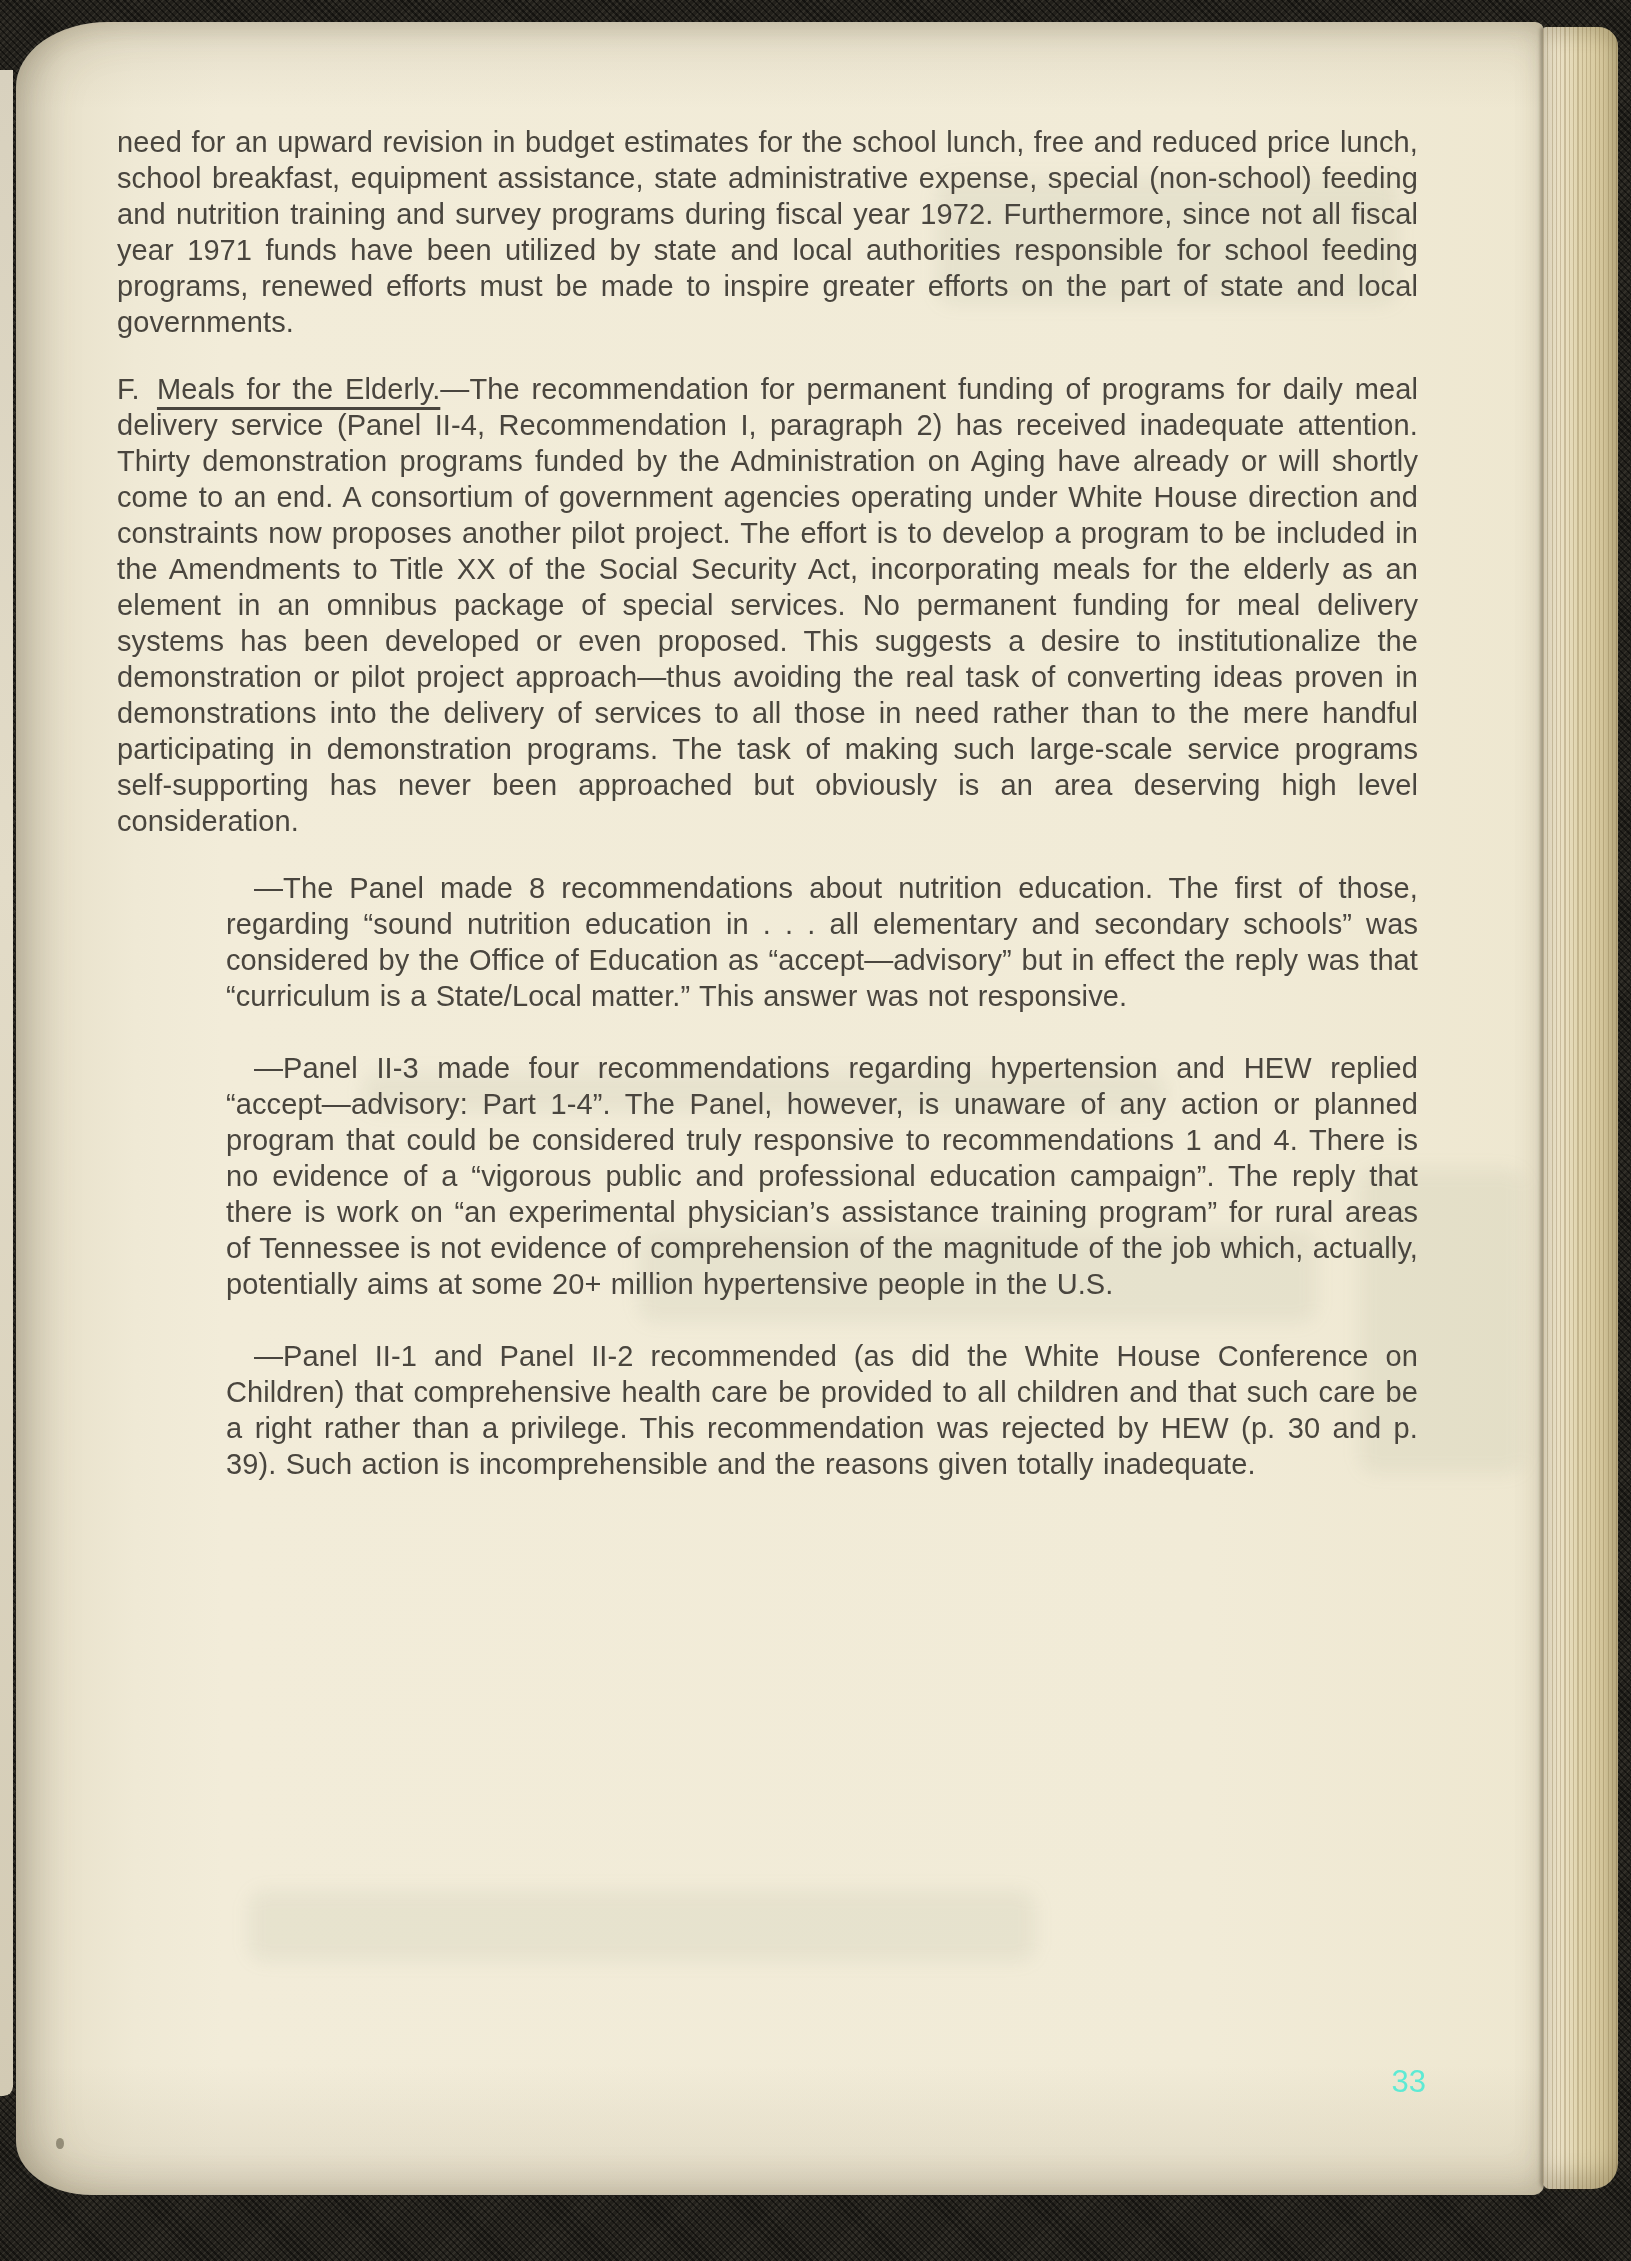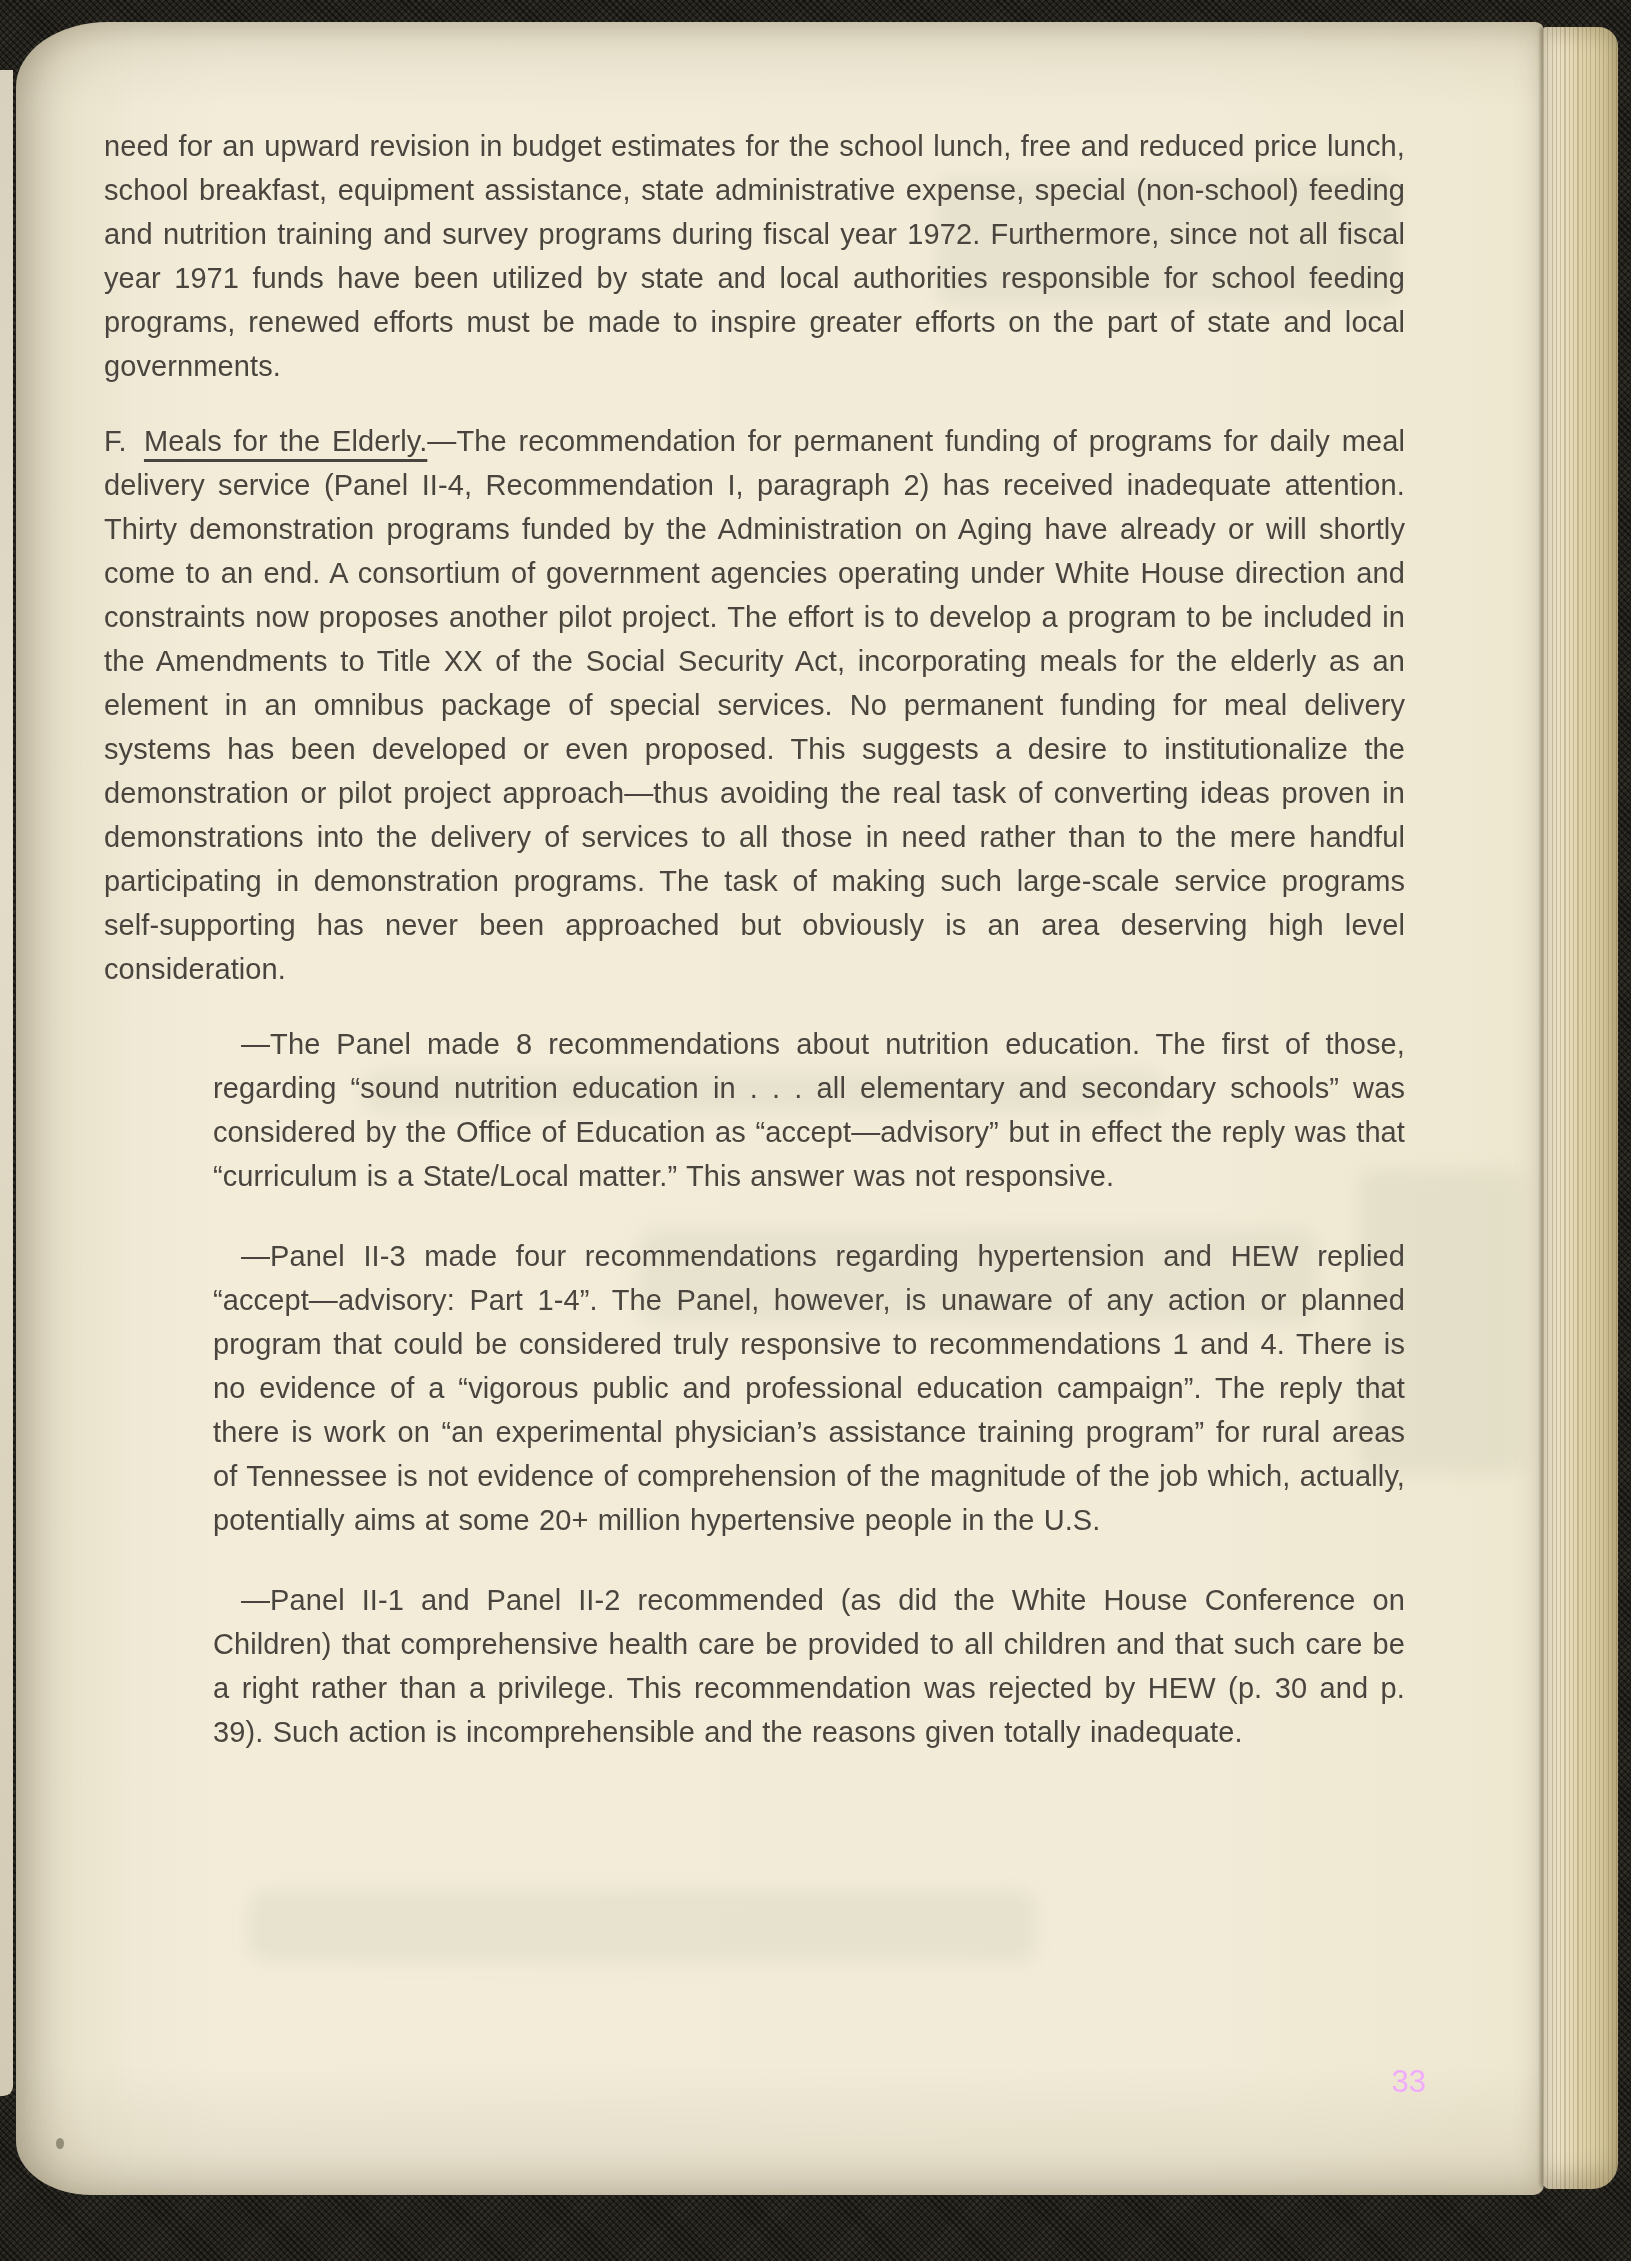--- a/index.html
+++ b/index.html
@@ -90,26 +90,26 @@
     width: 7.6px;
     height: 10.8px;
     border-radius: 50%;
     background: #6e6854;
     opacity: 0.65;
   }
 
   
   .textcol {
     position: absolute;
-    left: 104px;
+    left: 117px;
     top: 124px;
     width: 1301px;
     color: #49453e;
     font-size: 29px;
-    line-height: 44px;
+    line-height: 36px;
     letter-spacing: 0.1px;
     word-spacing: 1.1px;
     text-align: justify;
   }
   .textcol p {
     margin: 0 0 31px 0;
   }
   .lbl { margin-right: 5.4px; }
   .ul {
     text-decoration: underline;
@@ -121,21 +121,21 @@
     margin: 4px 0 36px 109px;
     text-indent: 28px;
   }
   .example:last-child { margin-bottom: 0; }
 
   .pagenum {
     position: absolute;
     left: 1361px;
     top: 2064px;
     width: 65px;
-    color: #f0abfc;
+    color: #5eead4;
     font-size: 31px;
     line-height: 35px;
     text-align: right;
   }
 </style>
 </head>
 <body>
 
 <div class="cover"></div>
 <div class="facing-edge"></div>

